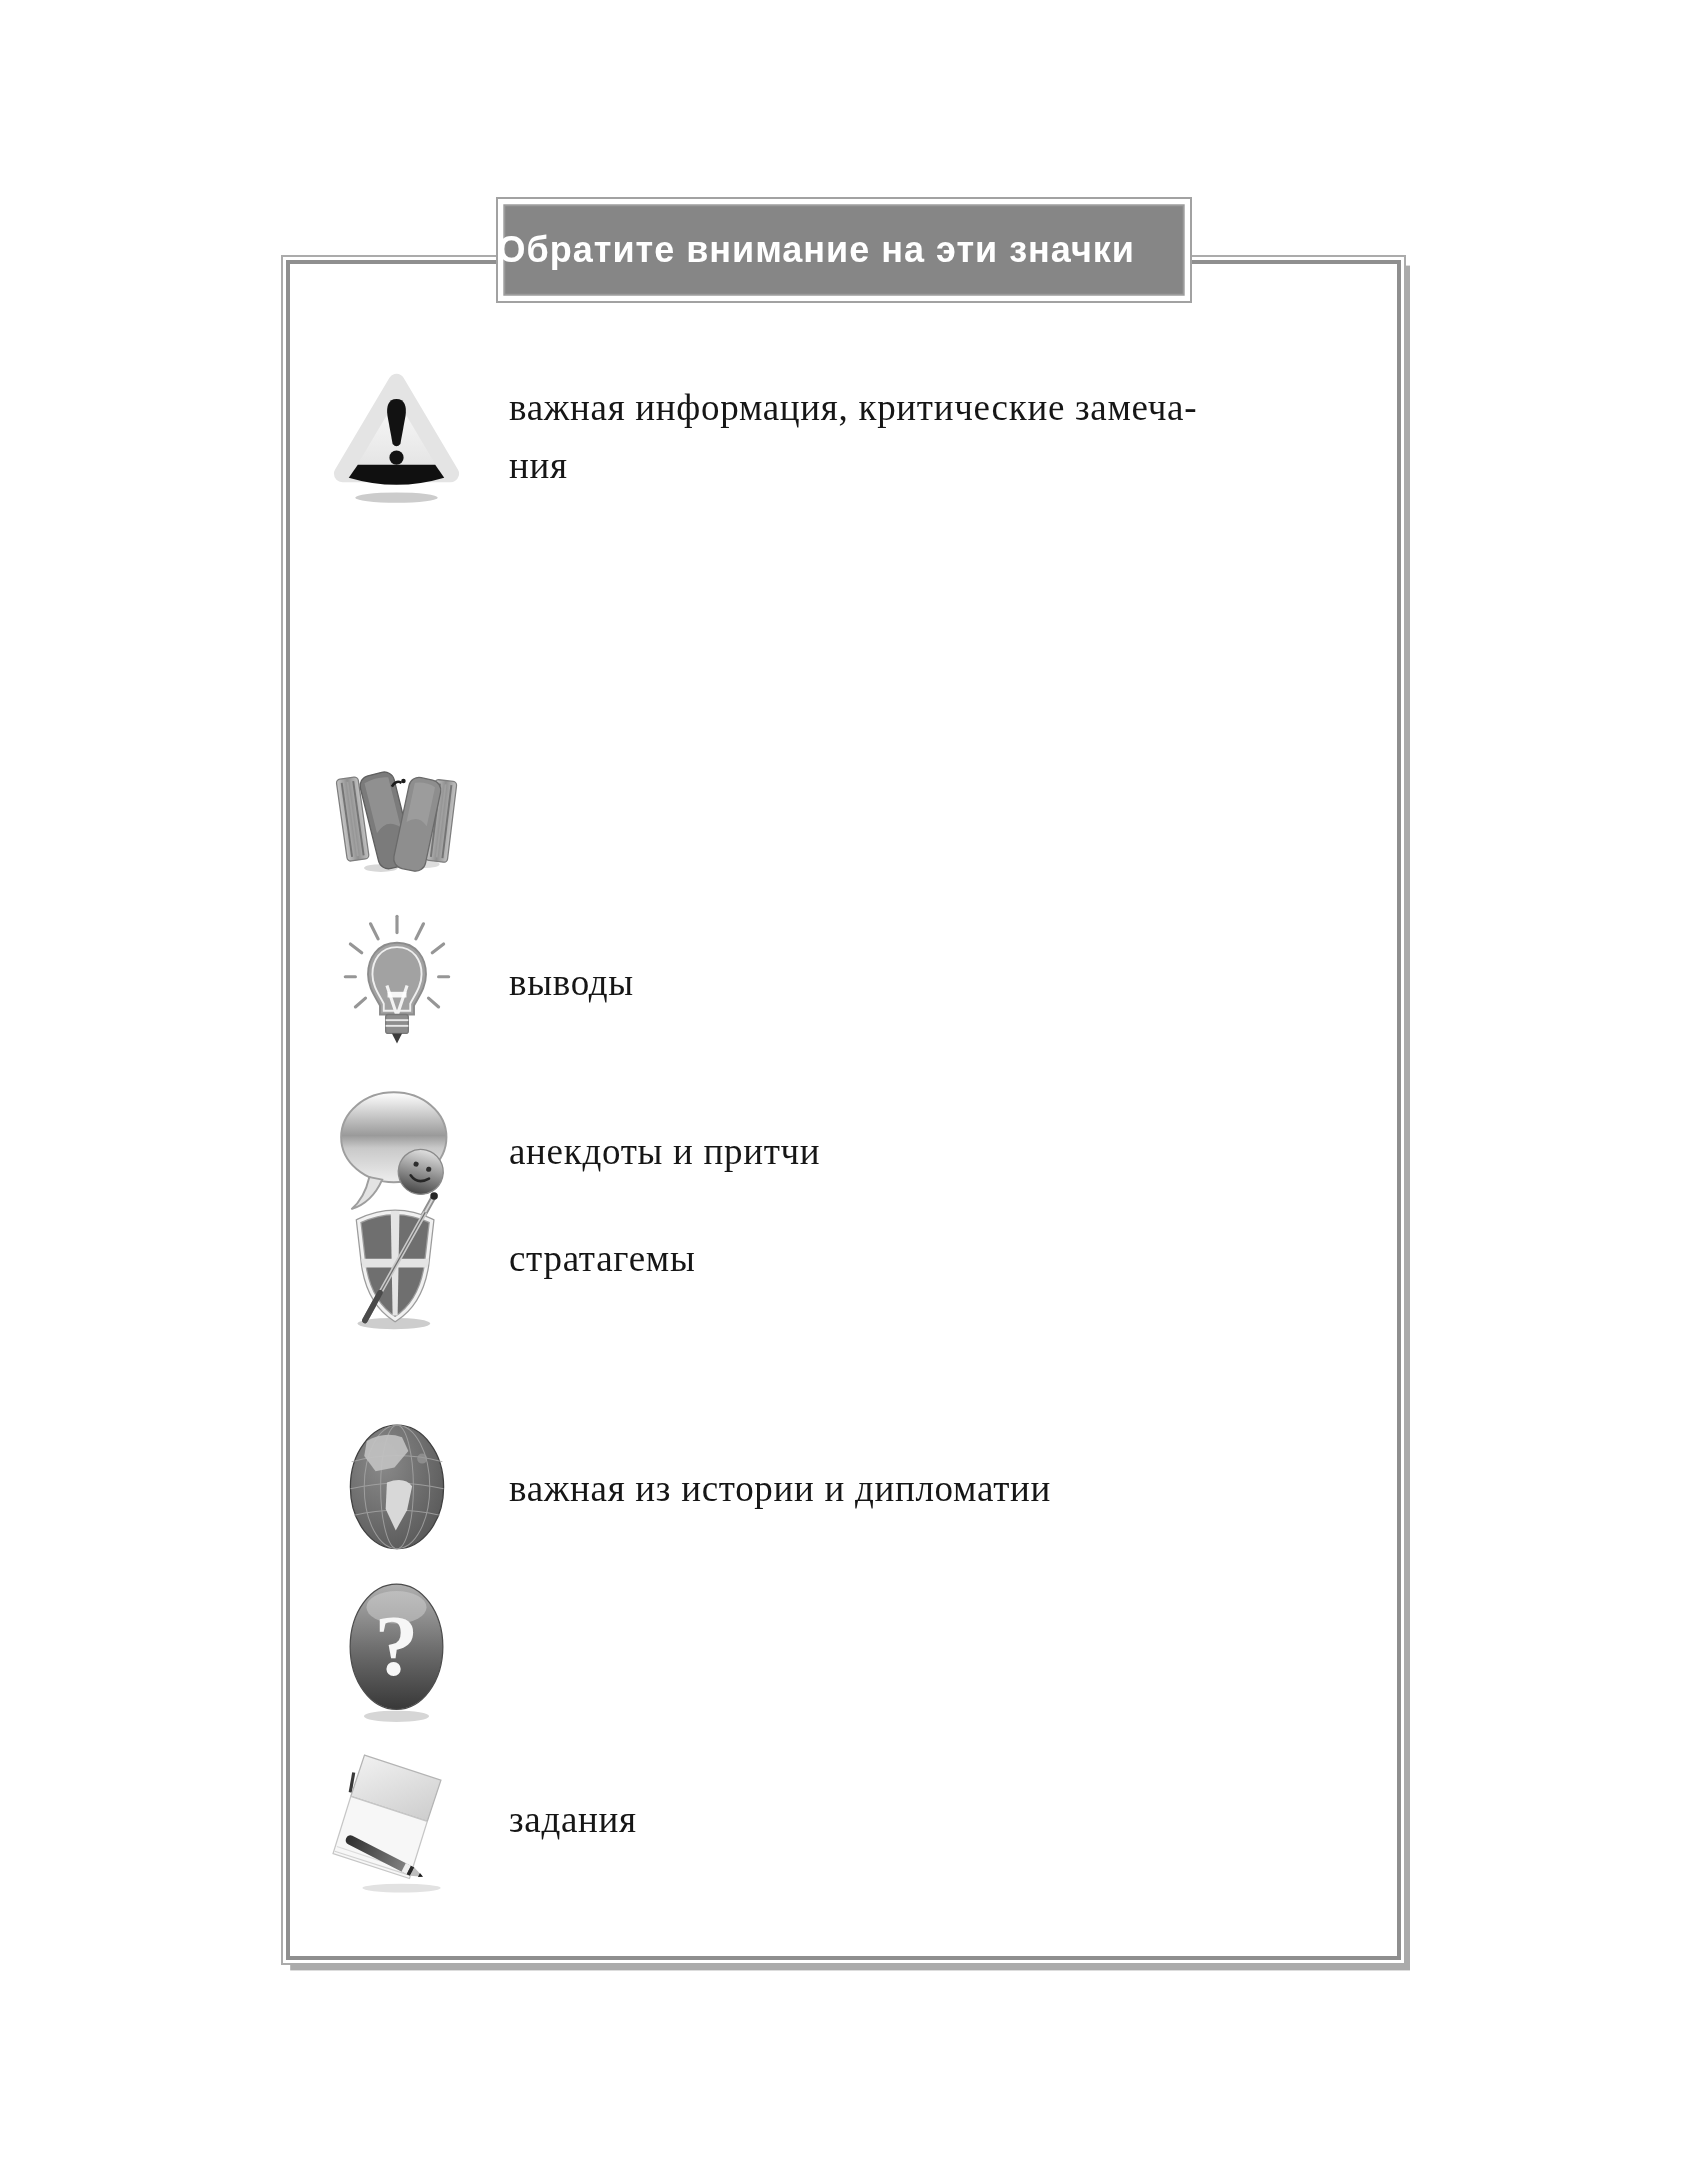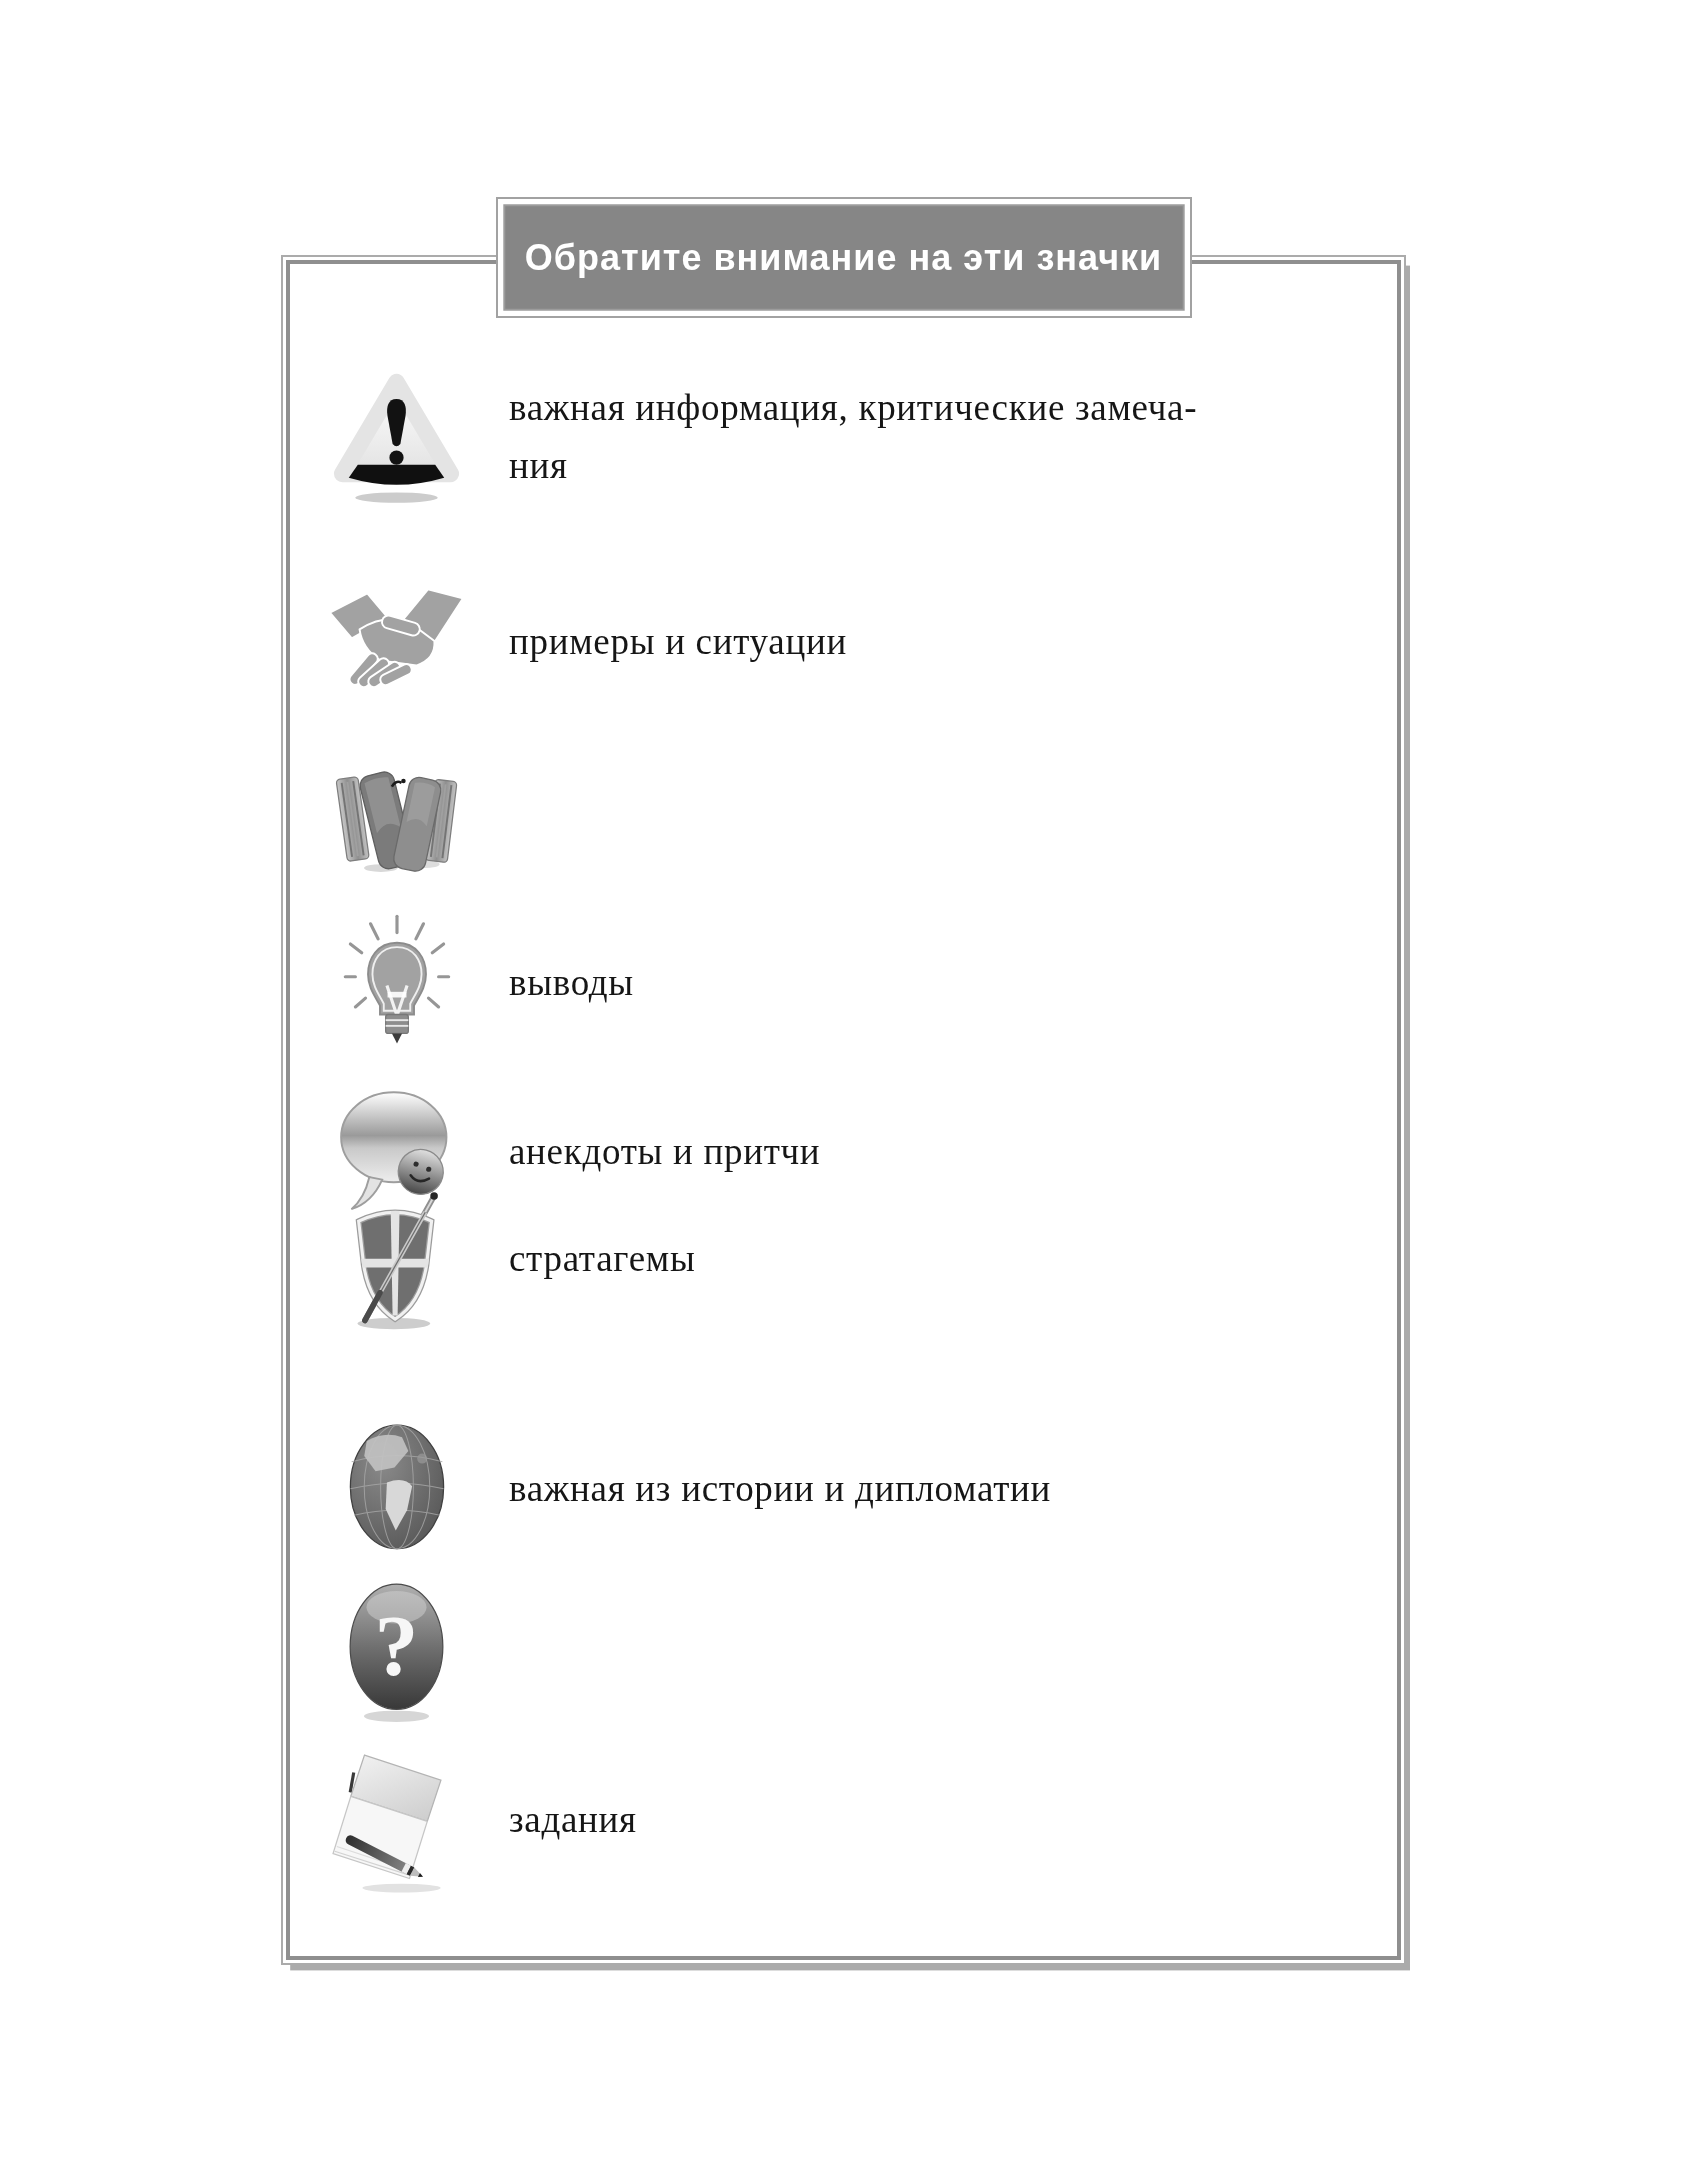--- a/index.html
+++ b/index.html
@@ -5,24 +5,24 @@
   html,body{margin:0;padding:0;background:#ffffff;}
   .page{position:relative;width:1687px;height:2183px;background:#ffffff;overflow:hidden;
         font-family:"Liberation Serif", serif;}
   
   .frame{position:absolute;left:281px;top:255px;width:1125px;height:1710px;box-sizing:border-box;
          border:2px solid #ababab;background:#ffffff;
          box-shadow:6.6px 8px 0 -2.6px #ababab;}
   .frame-inner{position:absolute;left:3.3px;top:3.3px;right:3.3px;bottom:3.3px;
                border:4px solid #8f8f8f;}
   
-  .title-box{position:absolute;left:50%;transform:translateX(-50%);top:197px;width:696px;height:121px;
+  .title-box{position:absolute;left:50%;transform:translateX(-50%);top:197px;width:696px;height:106px;
              box-sizing:border-box;background:#868686;border:2px solid #a2a2a2;
              box-shadow:inset 0 0 0 5.3px #ffffff, inset 0 0 0 7.3px #9c9c9c;
-             display:flex;align-items:center;justify-content:center;z-index:5;}
+             display:flex;align-items:center;z-index:5;}
   .title-box span{color:#ffffff;font-family:"Liberation Sans", sans-serif;font-weight:bold;
                   font-size:36px;letter-spacing:1px;}
   
   .row{position:absolute;left:304px;width:1072px;height:159px;display:flex;align-items:center;z-index:2;}
   .icon-cell{width:185px;min-width:185px;display:flex;align-items:center;justify-content:center;}
   .label{margin-left:20px;font-size:37px;color:#161616;letter-spacing:0.7px;line-height:1.55;
          white-space:pre-line;}
 </style>
 </head>
 <body>
@@ -50,45 +50,20 @@
         <path d="M100 20 L184 162 L16 162 Z" fill="url(#g-tri)" stroke="#e4e4e4" stroke-width="26" stroke-linejoin="round"></path>
         <path d="M26 168 Q100 190 174 168 L160 148 L40 148 Z" fill="#101010"></path>
         <path d="M100 46 C113 46 116 58 114 72 L106 116 Q100 123 94 116 L86 72 C84 58 87 46 100 46 Z" fill="#121212"></path>
         <circle cx="100" cy="137" r="11" fill="#121212"></circle>
       </svg>
     </div>
     <div class="label">важная информация, критические замеча-
 ния</div>
   </div>
 
-  <div class="row" style="top:562px">
-    <div class="icon-cell">
-      <svg width="142" height="126" viewBox="0 0 220 195">
-        <g fill="#a2a2a2" stroke="#ffffff" stroke-width="3">
-          <polygon points="6,52 64,22 96,60 40,92"></polygon>
-          <polygon points="212,30 158,16 120,62 168,98"></polygon>
-          <path d="M52 78 Q90 54 128 66 L168 96 Q170 124 140 134 L84 126 Q56 108 52 78 Z"></path>
-          <g transform="rotate(40 74 120)">
-              <rect x="66" y="116" width="17" height="58" rx="8"></rect>
-            </g>
-          <g transform="rotate(48 92 128)">
-              <rect x="84" y="124" width="17" height="58" rx="8"></rect>
-            </g>
-          <g transform="rotate(56 110 134)">
-              <rect x="102" y="130" width="17" height="56" rx="8"></rect>
-            </g>
-          <g transform="rotate(64 128 138)">
-              <rect x="120" y="134" width="17" height="52" rx="8"></rect>
-            </g>
-          <rect x="86" y="62" width="60" height="20" rx="10" transform="rotate(16 116 72)"></rect>
-        </g>
-      </svg>
-    </div>
-    <div class="label">примеры и ситуации</div>
-  </div>
 
   <div class="row" style="top:728px">
     <div class="icon-cell">
       <svg width="142" height="136" viewBox="0 0 220 210">
         <defs>
             <linearGradient id="g-bk" x1="0" y1="0" x2="1" y2="0">
           <stop offset="0" stop-color="#c8c8c8"></stop>
               <stop offset="0.5" stop-color="#8f8f8f"></stop>
               <stop offset="1" stop-color="#c2c2c2"></stop>
             </linearGradient>

